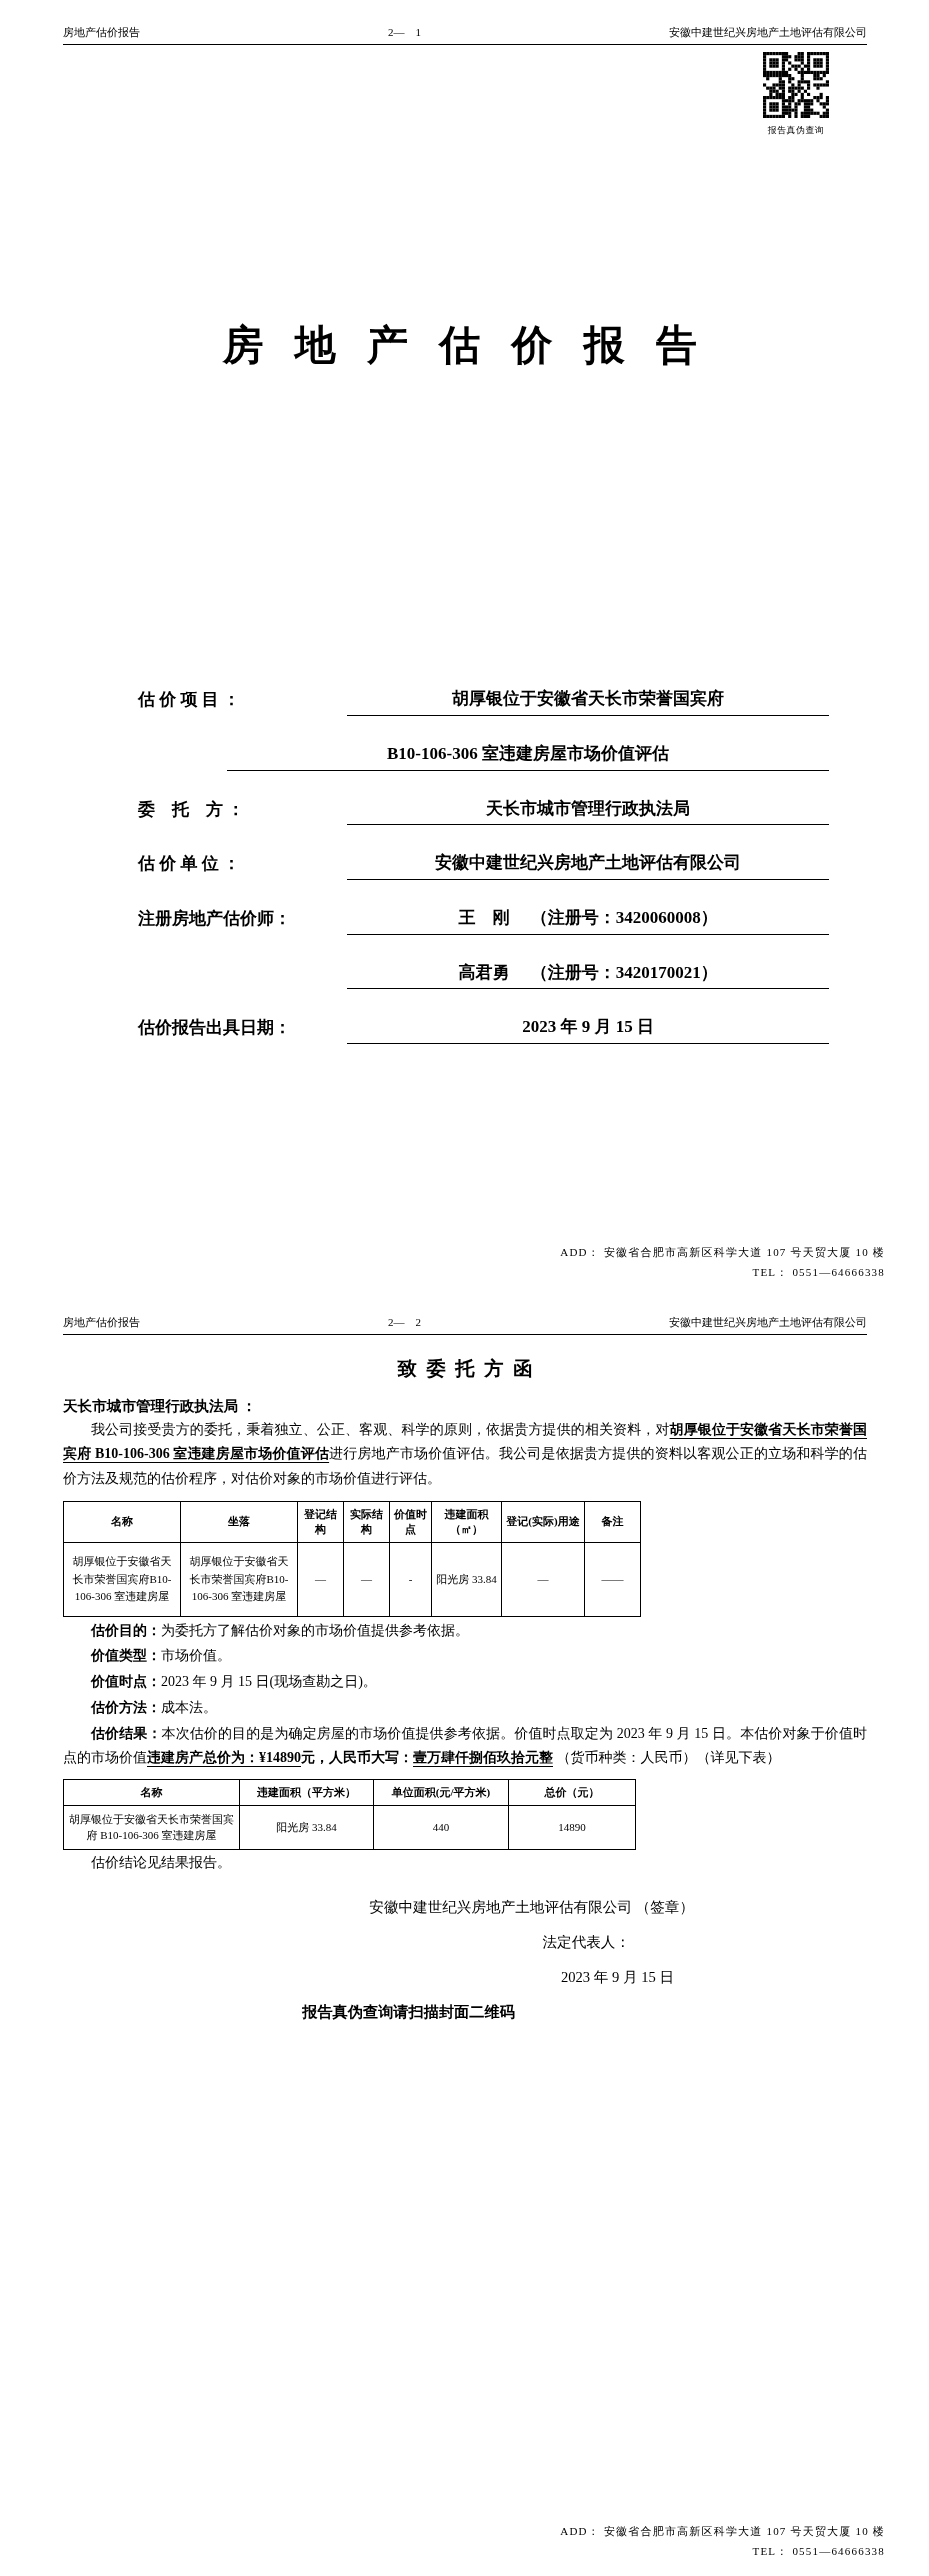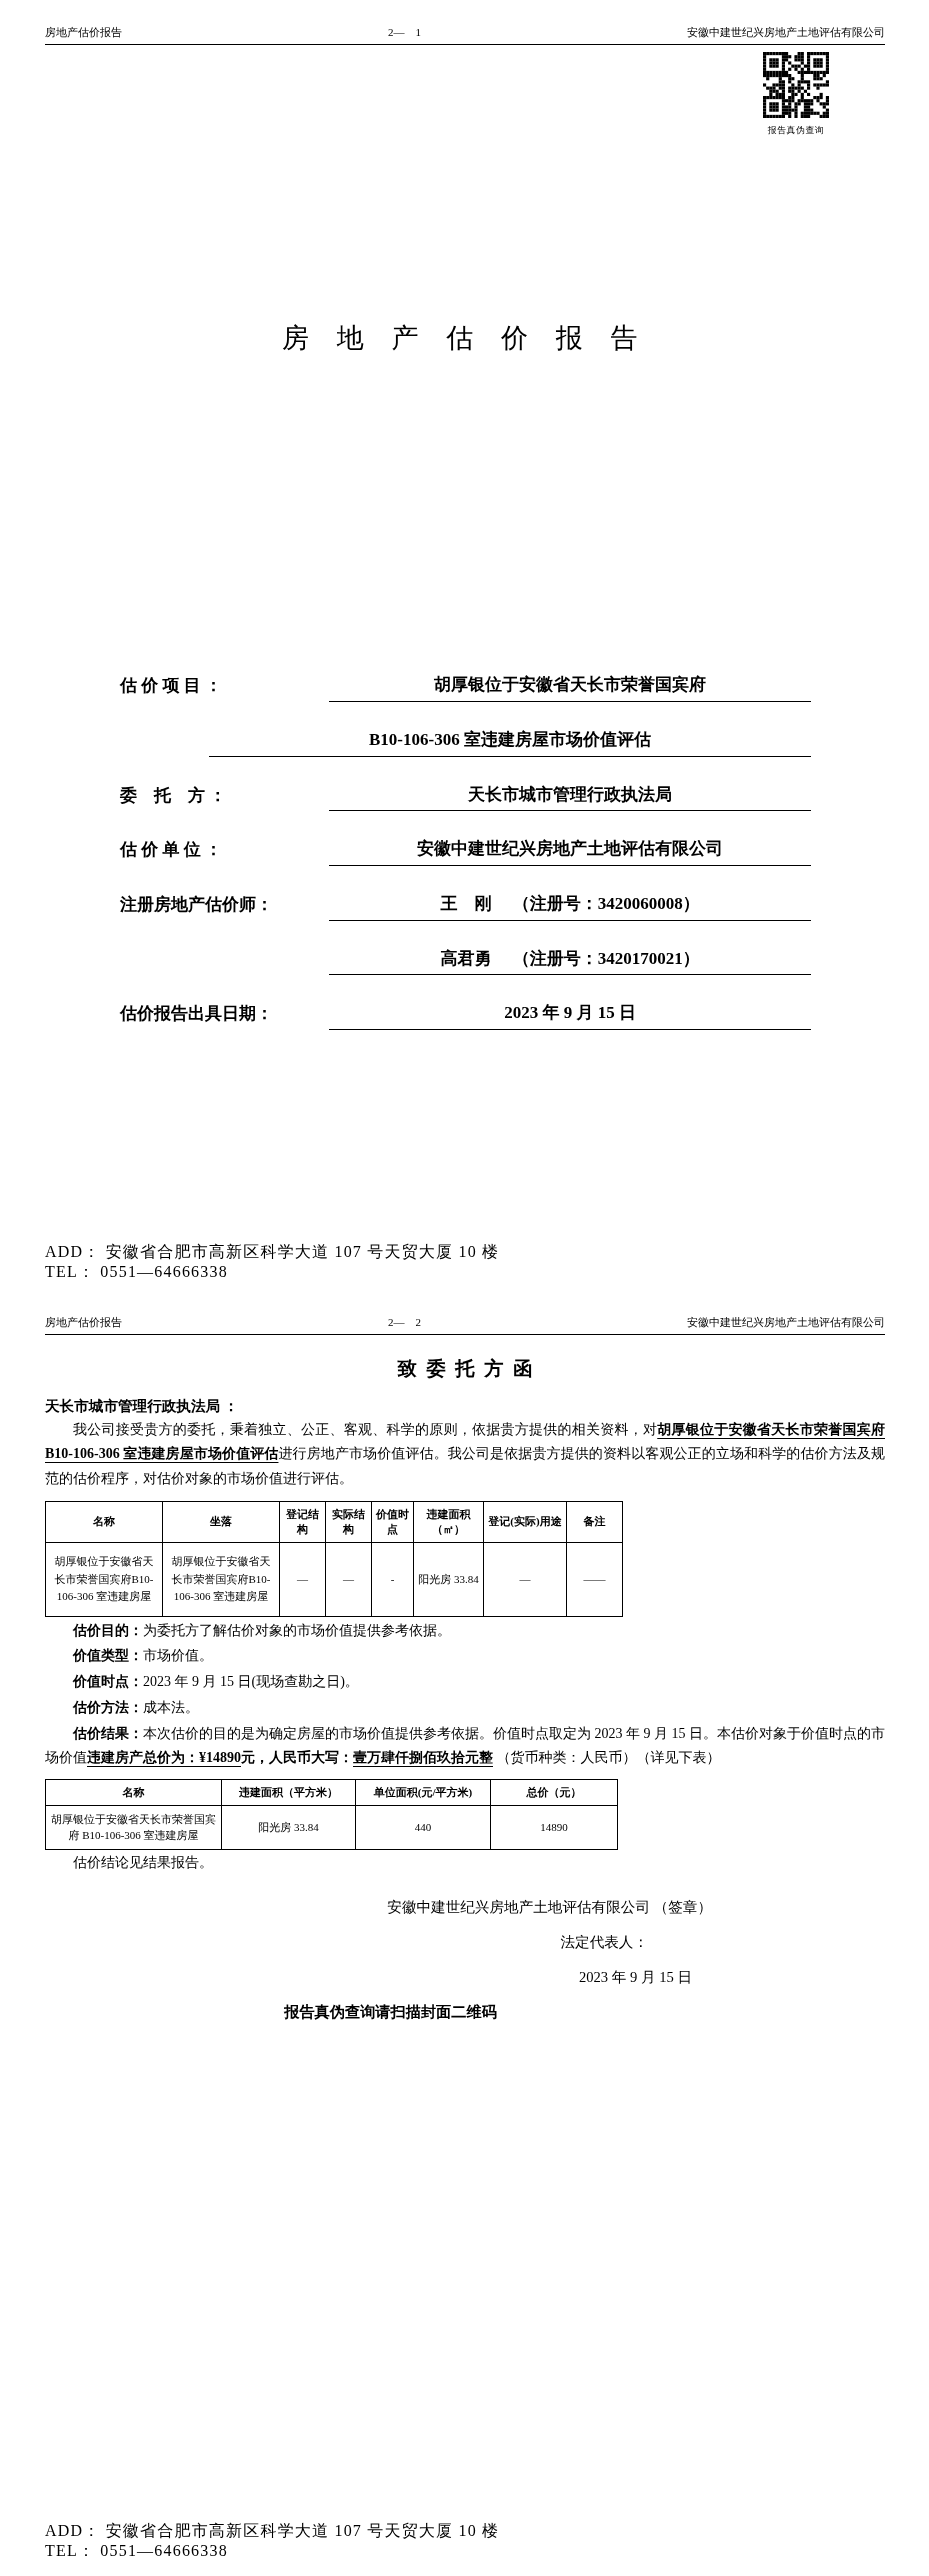--- a/index.html
+++ b/index.html
@@ -1,47 +1,47 @@
 <!DOCTYPE html>
 <html style="font-size:9.4px"><head>
 <meta charset="utf-8">
 <style>
   * { margin:0; padding:0; box-sizing:border-box; }
   html,body { background:#ffffff; }
   body {
     width:930px; height:2576px; margin:0 auto; color:#000;
     font-family:"Liberation Serif","DejaVu Serif",serif;
   }
-  .page { position:relative; padding:0 45px; overflow:hidden; background:#fff; }
+  .page { position:relative; padding:0 63px; overflow:hidden; background:#fff; }
   .page-1 { height:1297px; padding-top:24.6px; }
   .page-2 { height:1279px; padding-top:17.6px; }
 
   .pg-header {
     display:flex; justify-content:space-between; align-items:baseline;
     font-size:11px; border-bottom:1.2px solid #000; padding-bottom:4.7px;
   }
   .pg-header .pre { white-space:pre; }
 
   .qr-wrap { position:absolute; top:50px; right:97px; width:74px; text-align:center; }
   .qr-box { display:inline-block; padding:2.3px; background:#fff; }
   .qr-cap { font-size:8.8px; margin-top:2.9px; letter-spacing:0.6px; }
 
   .cover-title {
-    margin-top:280px; text-align:center; font-size:27px; font-weight:normal;
+    margin-top:280px; text-align:center; font-size:41px; font-weight:bold;
     letter-spacing:10.5px; line-height:1; white-space:pre;
   }
   .report-no { margin-top:42px; text-align:center; font-size:16px; font-weight:bold; line-height:1.2; }
 
   .fields { margin-top:321px; margin-left:75px; width:691px; font-size:17px; font-weight:bold; }
   .frow { display:flex; align-items:flex-end; margin-bottom:26px;gap:7px; }
   .flabel { width:202px; flex:none; white-space:pre; padding-bottom:4.7px; }
   .flabel.cont { width:82px; }
   .fvalue { flex:1; text-align:center; border-bottom:1.2px solid #000; padding-bottom:4.7px; }
 
-  .pg-footer { position:absolute; left:45px; right:45px; bottom:15.2px; font-size:16px; line-height:20px; letter-spacing:1.2px; }
+  .pg-footer { position:absolute; left:33px; right:45px; bottom:15.2px; font-size:11px; line-height:20px; letter-spacing:1.2px;text-align:right; }
 
   .pg2-title { margin-top:20px; text-align:center; font-size:19.3px; font-weight:bold; white-space:pre; }
   .addressee { margin-top:15.2px; font-size:14.6px; font-weight:bold; }
   .body-p { font-size:14px; line-height:24.6px; text-align:justify; text-indent:2em; margin-top:1.2px; word-wrap:break-word; }
   .b { font-weight:bold; }
   .em-ul { font-weight:bold; text-decoration:underline; text-underline-offset:3.5px; }
 
   table { border-collapse:collapse; font-size:11px; table-layout:fixed; word-wrap:break-word; }
   th, td { border:1.2px solid #000; text-align:center; vertical-align:middle; }
   th { font-weight:bold; padding:4.7px 2.3px; line-height:15.2px; }

